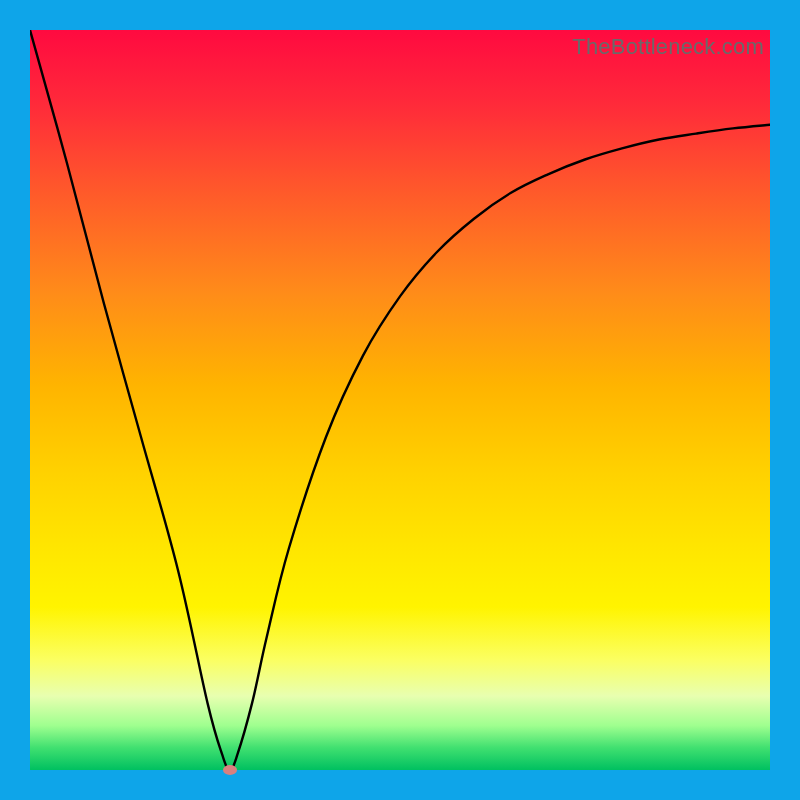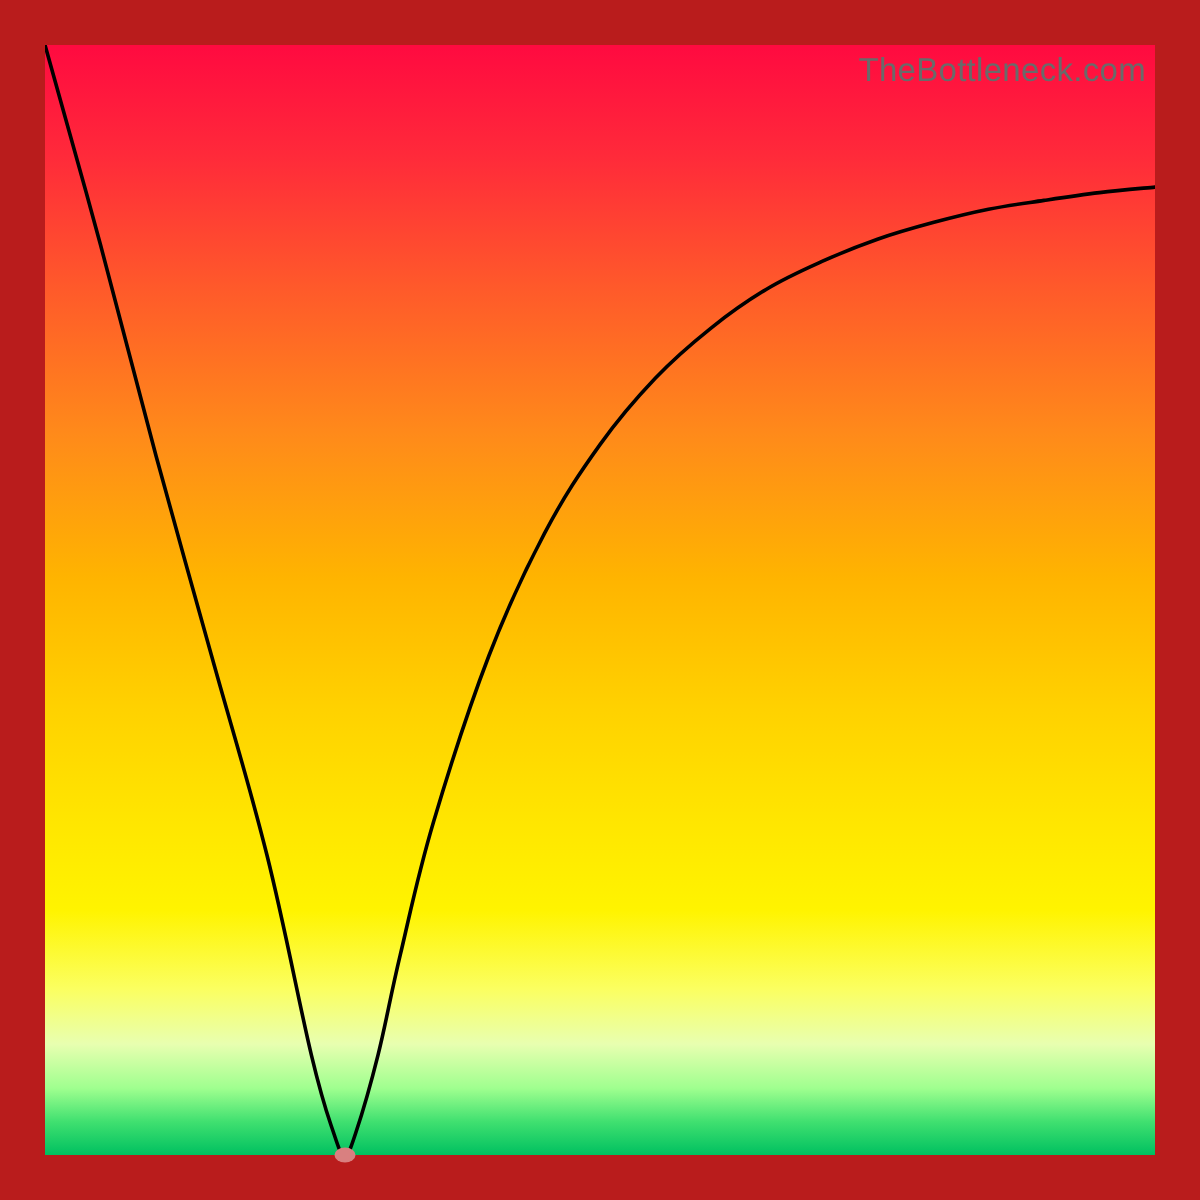--- a/index.html
+++ b/index.html
@@ -1,21 +1,21 @@
 <!DOCTYPE html>
 <html><head>
 <meta charset="utf-8">
 <style>
   * { margin: 0; padding: 0; box-sizing: border-box; }
   html, body { width: 800px; height: 800px; overflow: hidden; background: #000; }
   .frame {
     position: relative;
     width: 800px;
     height: 800px;
-    background: #b91c1c;
+    background: #0ea5e9;
   }
   .plot {
     position: absolute;
     left: 30px;
     top: 30px;
     width: 740px;
     height: 740px;
     background: linear-gradient(to bottom,
       #ff0a40 0%,
       #ff2a3a 10%,

